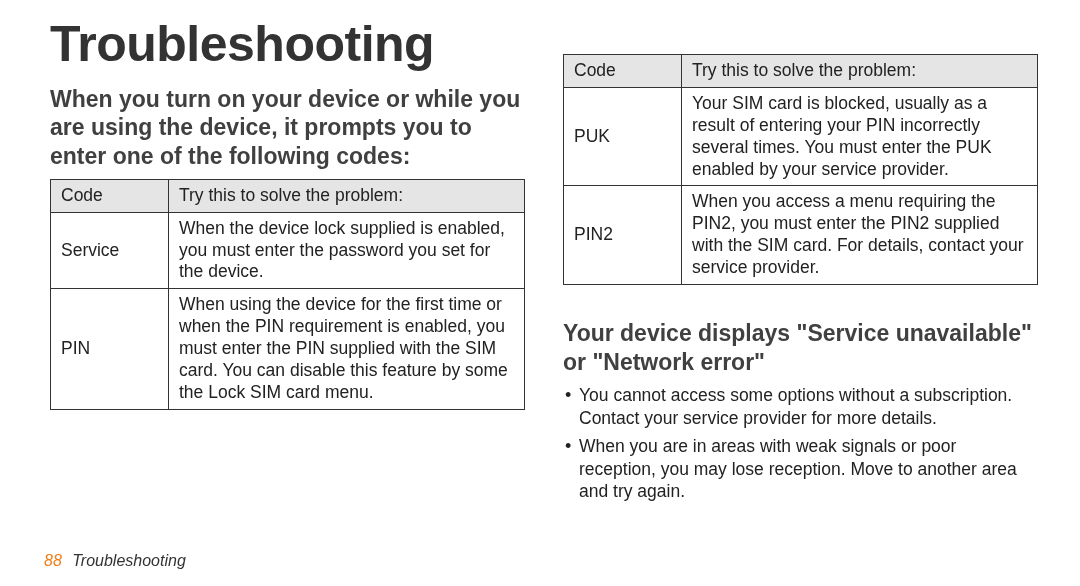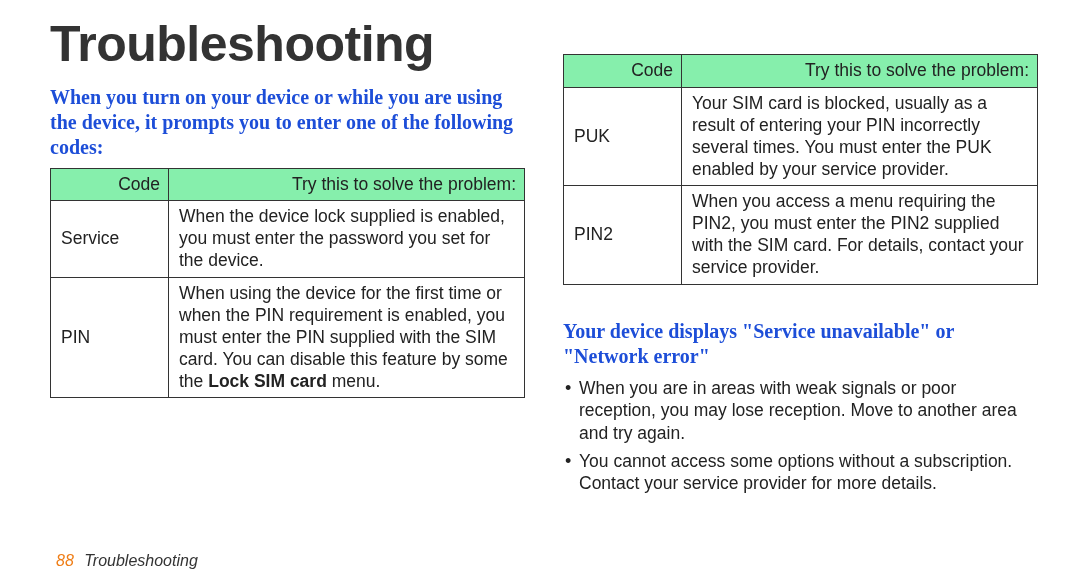--- a/index.html
+++ b/index.html
@@ -33,47 +33,45 @@
   }
   h1.title {
     font-size: 50px;
     font-weight: 700;
     letter-spacing: -0.5px;
     color: #333;
     margin-bottom: 14px;
     line-height: 1.05;
   }
   .orange-heading {
-    color: #1d4ed8;
+    color: #404040;
     font-weight: 700;
-    font-size: 20px;
+    font-size: 23px;
     line-height: 1.25;
     margin-bottom: 8px;
-    font-family: Liberation Serif, serif;
   }
   .orange-heading.spaced-top {
     margin-top: 34px;
   }
   table.code-table {
     border-collapse: collapse;
     width: 100%;
     font-size: 17.5px;
     line-height: 1.25;
   }
   table.code-table th, table.code-table td {
     border: 1px solid #333;
     padding: 5px 8px 5px 10px;
     text-align: left;
     vertical-align: middle;
     font-weight: 400;
   }
   table.code-table th {
-    background: #86efac;
+    background: #e5e5e5;
     font-weight: 400;
-    text-align: right;
   }
   table.code-table td:first-child, table.code-table th:first-child {
     width: 118px;
   }
   ul.bullets {
     list-style: none;
     font-size: 17.5px;
     line-height: 1.28;
     padding-left: 0;
   }
@@ -84,35 +82,35 @@
   }
   ul.bullets li::before {
     content: "•";
     position: absolute;
     left: 2px;
     top: 0;
     font-size: 18px;
   }
   .footer {
     position: absolute;
-    left: 56px;
+    left: 44px;
     bottom: 16px;
     font-size: 16px;
     color: #333;
   }
   .footer .pn {
     color: #ef7d16;
     font-style: italic;
     font-weight: 400;
     margin-right: 6px;
   }
   .footer .sec {
     font-style: italic;
   }
-  .bold { font-weight: 700; margin-top: 16px; }
+  .bold { font-weight: 400; margin-top: 16px; }
 </style>
 </head>
 <body>
 
 <div class="page">
   <div class="columns">
 
     <div class="col">
       <h1 class="title">Troubleshooting</h1>
 
@@ -150,22 +148,22 @@
         <tr>
           <td>PIN2</td>
           <td>When you access a menu requiring the PIN2, you must enter the PIN2 supplied with the SIM card. For details, contact your service provider.</td>
         </tr>
       </tbody>
         </table>
 
       <div class="orange-heading spaced-top">Your device displays "Service unavailable" or "Network error"</div>
 
       <ul class="bullets">
+        <li>You cannot access some options without a subscription. Contact your service provider for more details.</li>
         <li>When you are in areas with weak signals or poor reception, you may lose reception. Move to another area and try again.</li>
-        <li>You cannot access some options without a subscription. Contact your service provider for more details.</li>
       </ul>
     </div>
 
   </div>
 </div>
 
 <div class="footer">
   <span class="pn">88</span>
   <span class="sec">Troubleshooting</span>
 </div>

